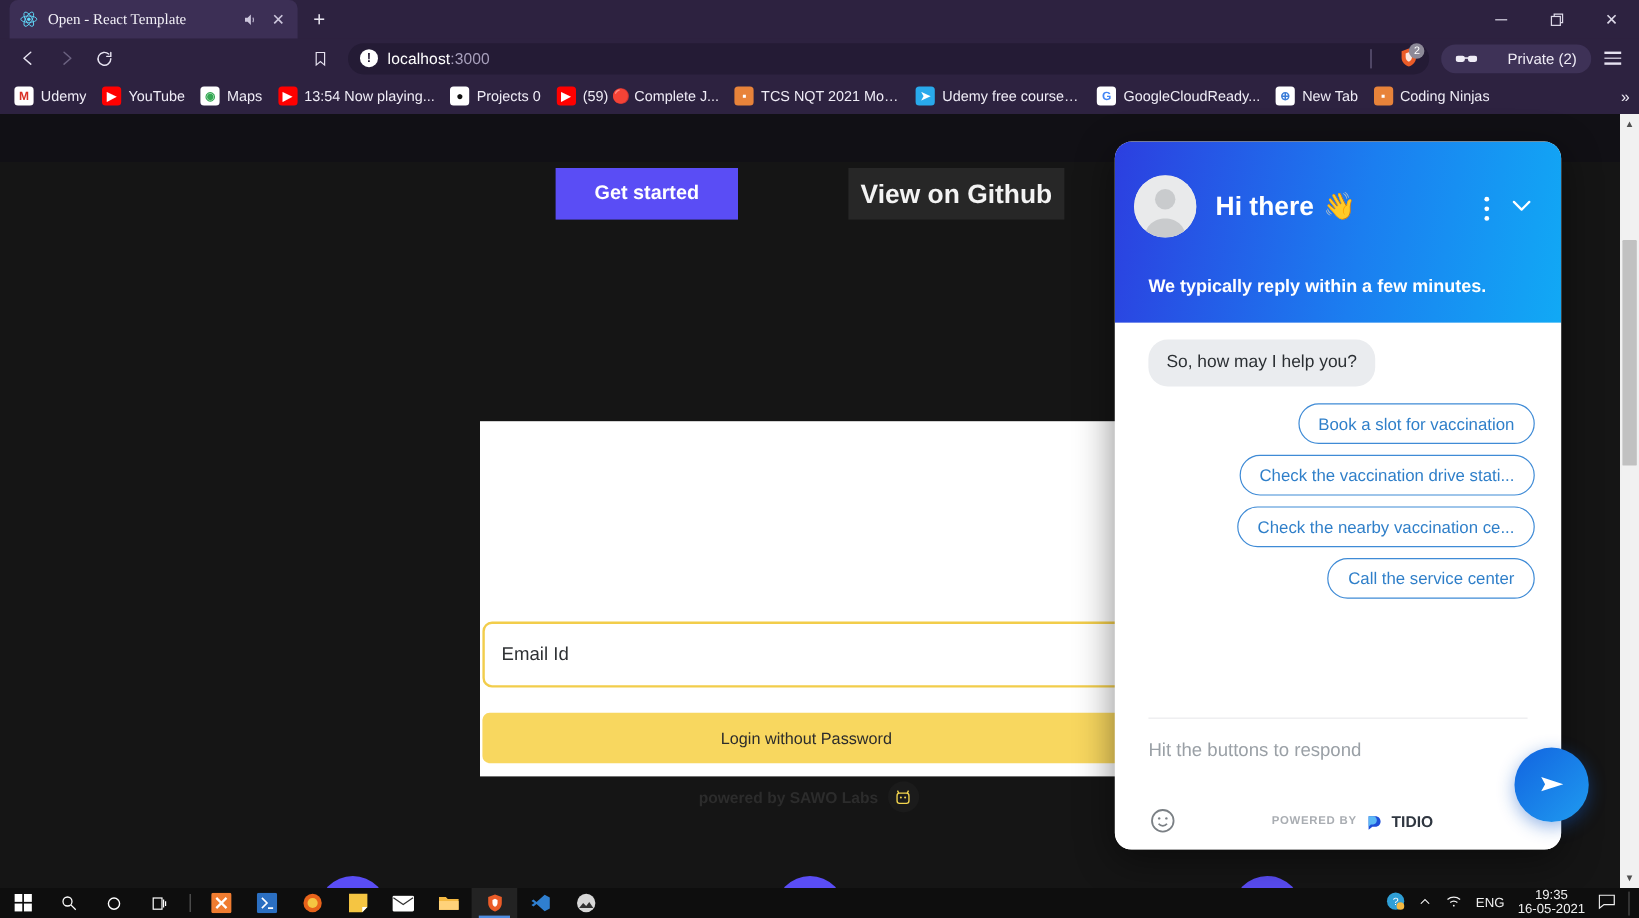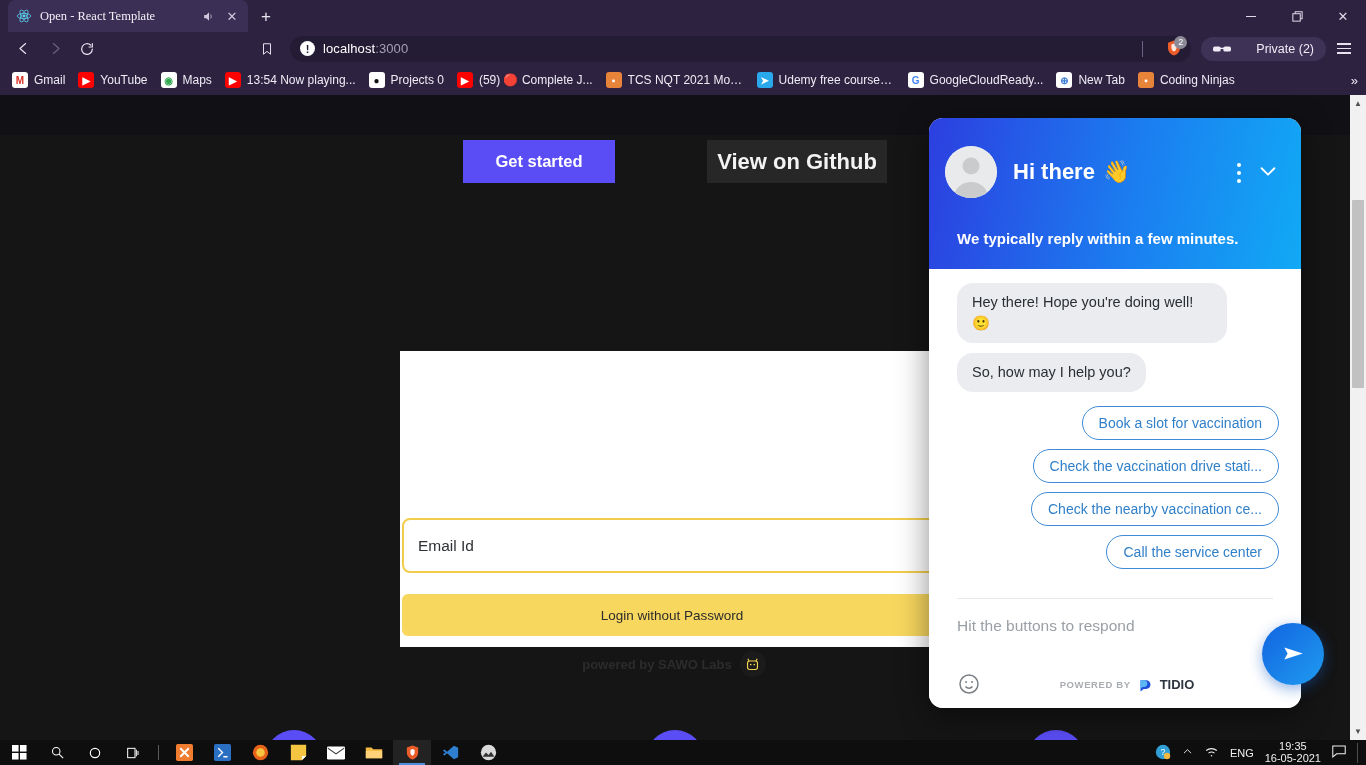--- a/index.html
+++ b/index.html
@@ -291,21 +291,21 @@
       <div class="hamburger">
         <span></span>
           <span></span>
           <span></span>
       </div>
     </div>
 
     <div class="bookmarks">
       <div class="bm">
           <span class="bm-ico" style="background:#fff;color:#d93025">M</span>
-          <span class="bm-label">Gmail</span>
+          <span class="bm-label">Udemy</span>
         </div>
       <div class="bm">
           <span class="bm-ico" style="background:#ff0000">▶</span>
           <span class="bm-label">YouTube</span>
         </div>
       <div class="bm">
           <span class="bm-ico" style="background:#fff;color:#34a853">◉</span>
           <span class="bm-label">Maps</span>
         </div>
       <div class="bm">
@@ -421,21 +421,20 @@
         <span>
           <svg width="22" height="22" viewBox="0 0 24 24" fill="none" stroke="#fff" stroke-width="2" stroke-linecap="round" stroke-linejoin="round">
               <path d="M5 9l7 7 7-7"></path>
             </svg>
         </span>
       </div>
       <div class="chat-subtitle">We typically reply within a few minutes.</div>
     </div>
 
     <div class="chat-body">
-      <div><span class="bubble">Hey there! Hope you're doing well! 🙂</span></div>
       <div><span class="bubble">So, how may I help you?</span></div>
       <div class="quick-list">
         <div class="quick">Book a slot for vaccination</div>
         <div class="quick">Check the vaccination drive stati...</div>
         <div class="quick">Check the nearby vaccination ce...</div>
         <div class="quick">Call the service center</div>
       </div>
       <div class="chat-divider"></div>
     </div>
 

